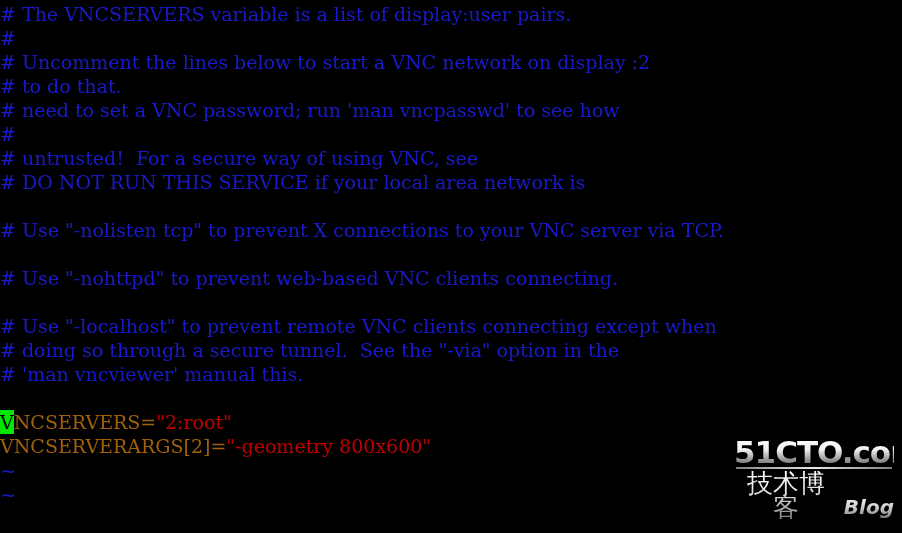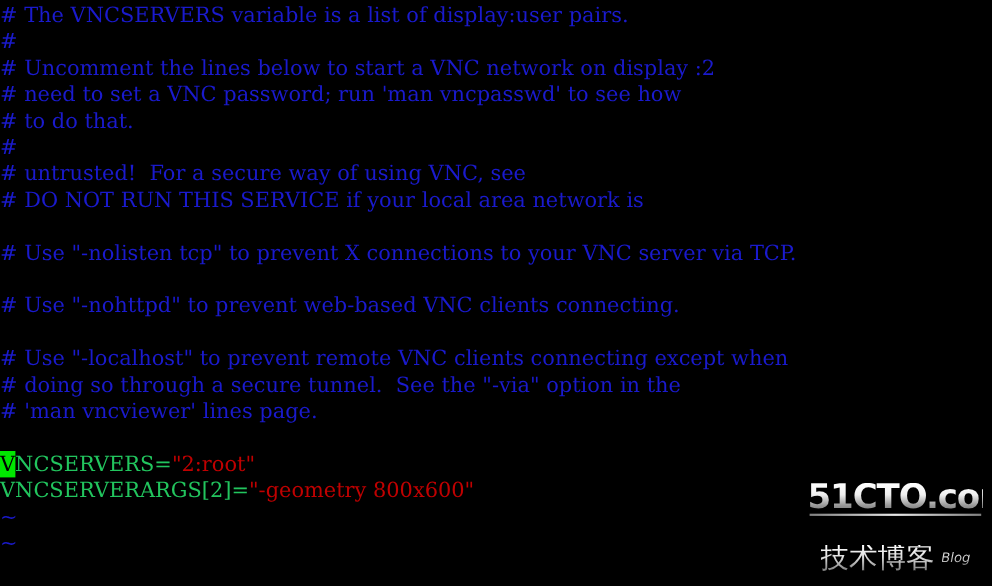--- a/index.html
+++ b/index.html
@@ -34,21 +34,21 @@
     font-size: 19px;
     letter-spacing: 0px;
     white-space: pre;
     font-family: "DejaVu Serif", "Liberation Serif", serif;
     color: #1a1acd;
     padding-left: 0px;
   }
   .line.blank { color: transparent; }
   .seg { white-space: pre; }
   .c-comment { color: #1a1acd; }
-  .c-plain   { color: #22c55e; }
+  .c-plain   { color: #a16207; }
   .c-string  { color: #c00000; }
   .c-tilde   { color: #1a1acd; }
   .cursor {
     background: #00e800;
     color: #000000;
     display: inline-block;
   }
   
   #watermark {
     position: absolute;
@@ -87,52 +87,52 @@
     font-family: "DejaVu Sans", "Liberation Sans", sans-serif;
     font-size: 26px;
     font-weight: normal;
     background: linear-gradient(to bottom, #ffffff 0%, #dcdcdc 50%, #7d7d7d 100%);
     -webkit-background-clip: text;
     background-clip: text;
     color: transparent;
   }
   #wm-blog {
     font-family: "DejaVu Sans", "Liberation Sans", sans-serif;
-    font-size: 12px;
-    font-weight: normal;
+    font-size: 20px;
+    font-weight: bold;
     font-style: italic;
     background: linear-gradient(to bottom, #ffffff 0%, #d0d0d0 50%, #767676 100%);
     -webkit-background-clip: text;
     background-clip: text;
     color: transparent;
     margin-top: 24px;
   }
 </style>
 </head>
 <body>
 
 <div id="terminal">
 
   <div id="screen">
       <div class="line"><span class="seg c-comment"># The VNCSERVERS variable is a list of display:user pairs.</span></div>
       <div class="line"><span class="seg c-comment">#</span></div>
       <div class="line"><span class="seg c-comment"># Uncomment the lines below to start a VNC network on display :2</span></div>
+      <div class="line"><span class="seg c-comment"># to do that.</span></div>
       <div class="line"><span class="seg c-comment"># need to set a VNC password; run 'man vncpasswd' to see how</span></div>
-      <div class="line"><span class="seg c-comment"># to do that.</span></div>
       <div class="line"><span class="seg c-comment">#</span></div>
       <div class="line"><span class="seg c-comment"># untrusted!  For a secure way of using VNC, see</span></div>
       <div class="line"><span class="seg c-comment"># DO NOT RUN THIS SERVICE if your local area network is</span></div>
       <div class="line blank"><span class="seg c-comment"> </span></div>
       <div class="line"><span class="seg c-comment"># Use "-nolisten tcp" to prevent X connections to your VNC server via TCP.</span></div>
       <div class="line blank"><span class="seg c-comment"> </span></div>
       <div class="line"><span class="seg c-comment"># Use "-nohttpd" to prevent web-based VNC clients connecting.</span></div>
       <div class="line blank"><span class="seg c-comment"> </span></div>
       <div class="line"><span class="seg c-comment"># Use "-localhost" to prevent remote VNC clients connecting except when</span></div>
       <div class="line"><span class="seg c-comment"># doing so through a secure tunnel.  See the "-via" option in the</span></div>
-      <div class="line"><span class="seg c-comment"># 'man vncviewer' lines page.</span></div>
+      <div class="line"><span class="seg c-comment"># 'man vncviewer' manual this.</span></div>
       <div class="line blank"><span class="seg c-comment"> </span></div>
       <div class="line"><span class="seg cursor">V</span><span class="seg c-plain">NCSERVERS=</span><span class="seg c-string">"2:root"</span></div>
       <div class="line"><span class="seg c-plain">VNCSERVERARGS[2]=</span><span class="seg c-string">"-geometry 800x600"</span></div>
       <div class="line"><span class="seg c-tilde">~</span></div>
       <div class="line"><span class="seg c-tilde">~</span></div>
     </div>
 
   <div id="watermark">
     <div id="wm-top">51CTO.com</div>
     <div id="wm-rule"></div>

